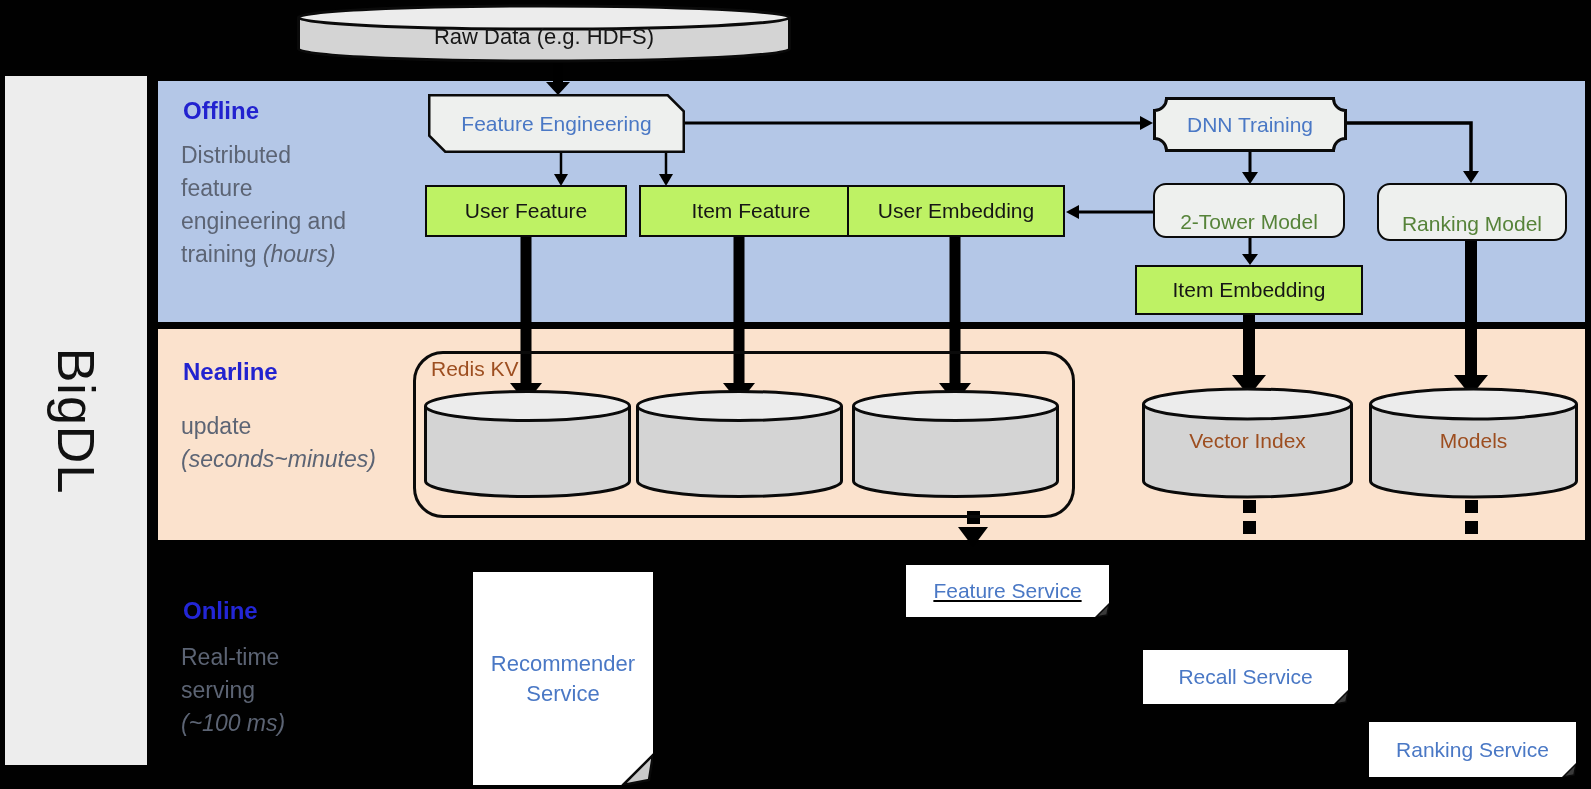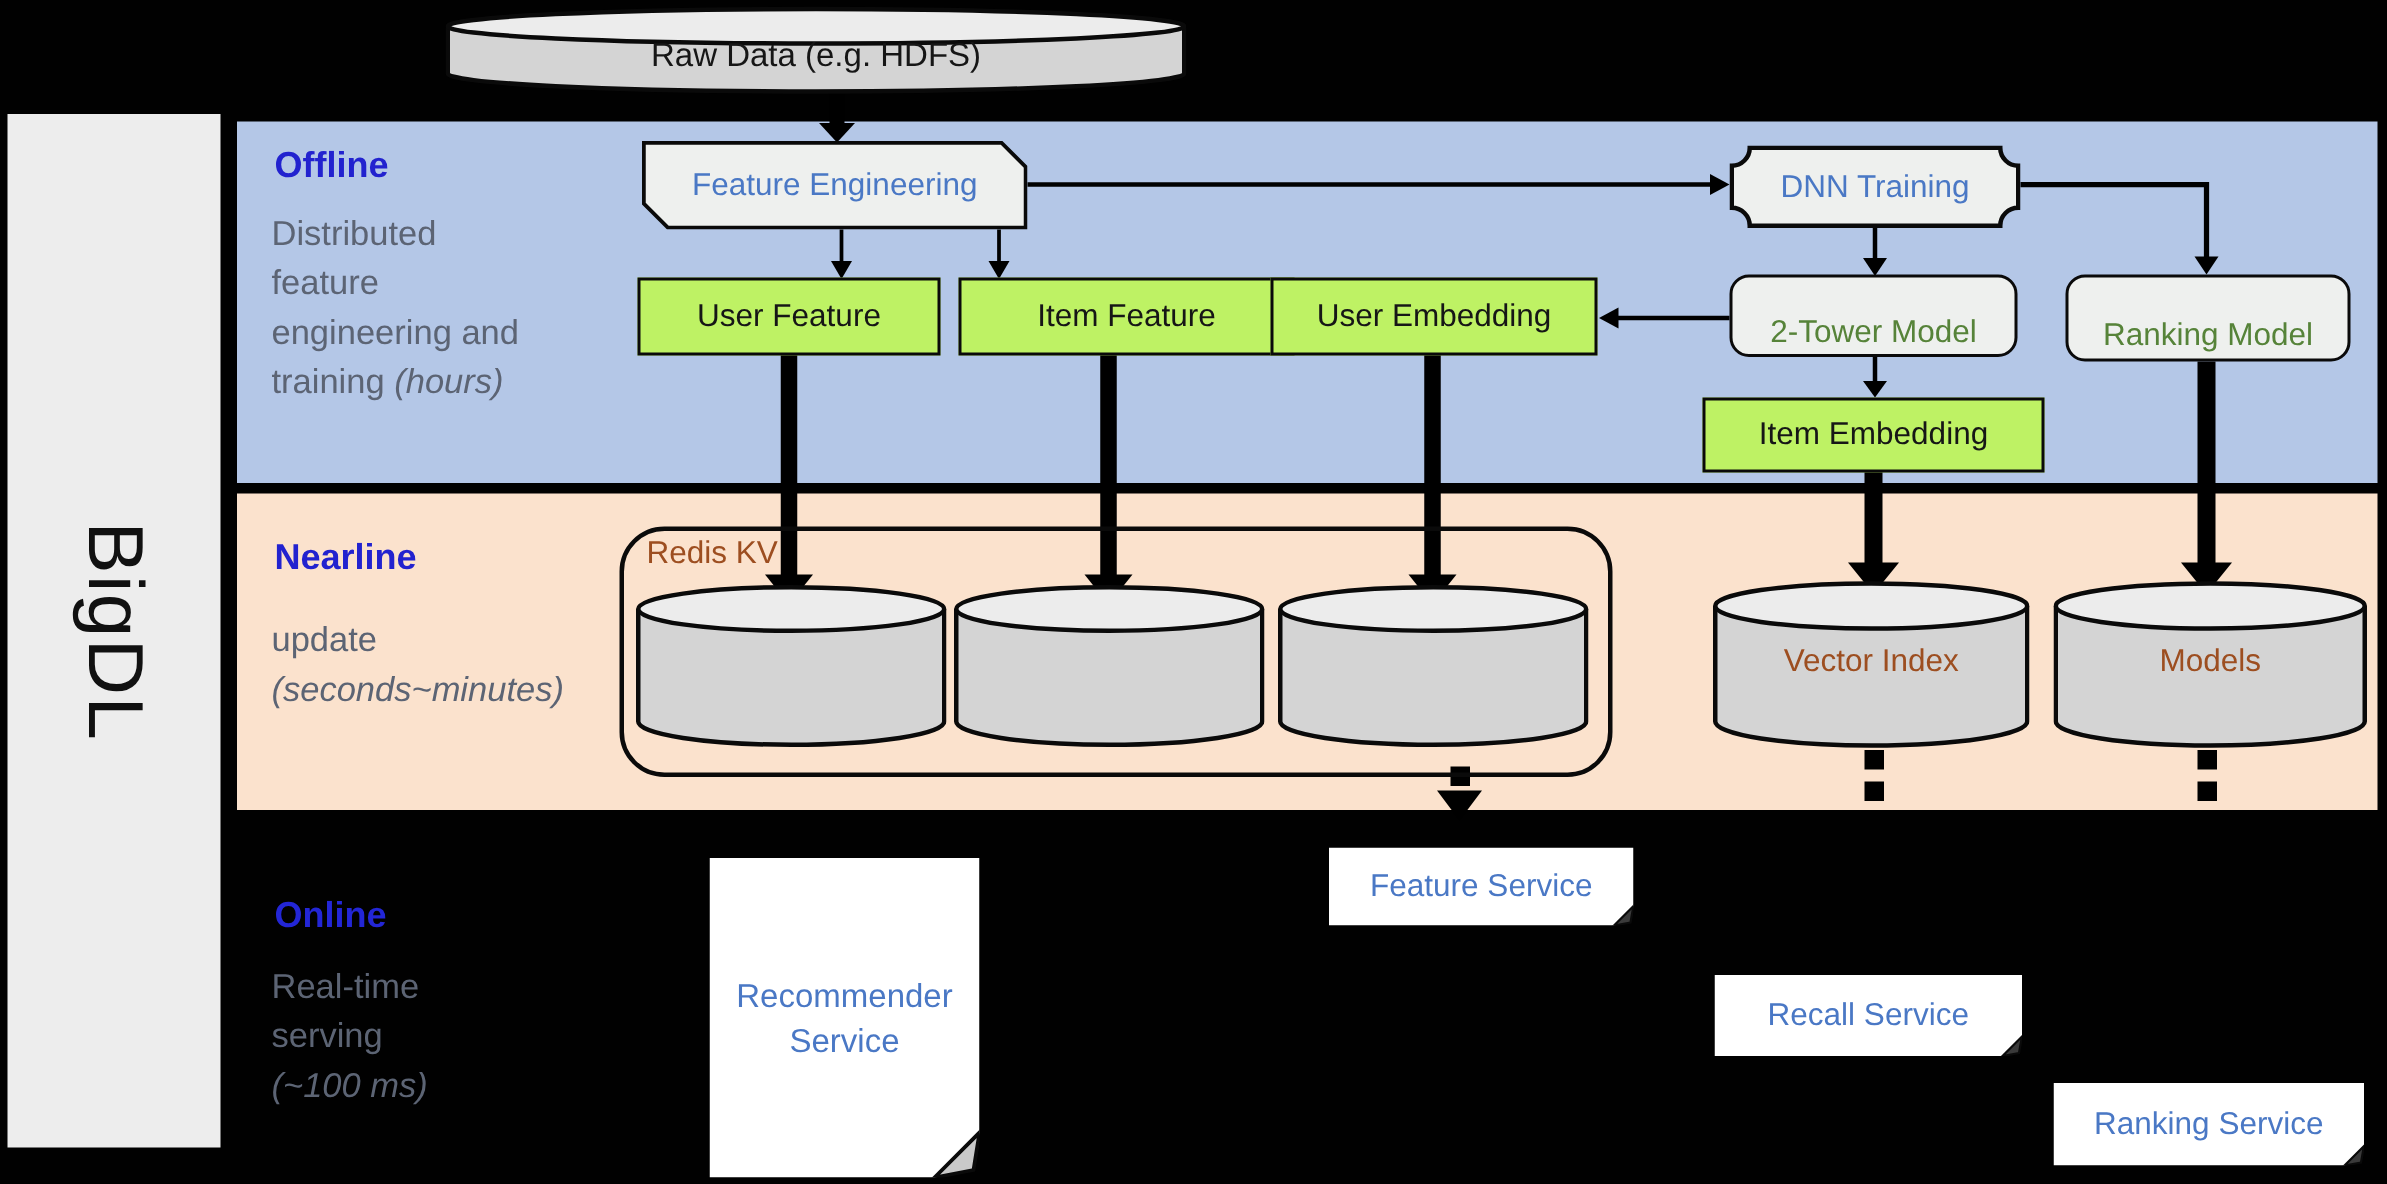--- a/index.html
+++ b/index.html
@@ -205,21 +205,21 @@
     </div>
 
     <div class="abs node" style="left:473px;top:572px;width:180px;height:213px;">
       <svg class="shape-svg" viewBox="0 0 180 213">
         <path d="M0,0 H180 V183 L150,213 H0 Z" fill="#ffffff"></path>
         <path d="M150,213 L180,183 L176,208 Z" fill="#c9c9c9" stroke="#0a0a0a" stroke-width="2.5"></path>
       </svg>
       <div class="lbl txt-blue fs22" style="width:160px;line-height:30px;">Recommender Service</div>
     </div>
 
-    <div class="abs node" style="left:886px;top:565px;width:203px;height:52px;">
+    <div class="abs node" style="left:906px;top:565px;width:203px;height:52px;text-decoration:underline;">
       <svg class="shape-svg" viewBox="0 0 203 52">
         <path d="M0,0 H203 V39 L190,52 H0 Z" fill="#ffffff"></path>
         <path d="M190,52 L203,39 L201,50 Z" fill="#3a3a3a" stroke="#0a0a0a" stroke-width="1.5"></path>
       </svg>
       <div class="lbl txt-blue fs21">Feature Service</div>
     </div>
 
     <div class="abs node" style="left:1143px;top:650px;width:205px;height:54px;">
       <svg class="shape-svg" viewBox="0 0 205 54">
         <path d="M0,0 H205 V41 L192,54 H0 Z" fill="#ffffff"></path>

